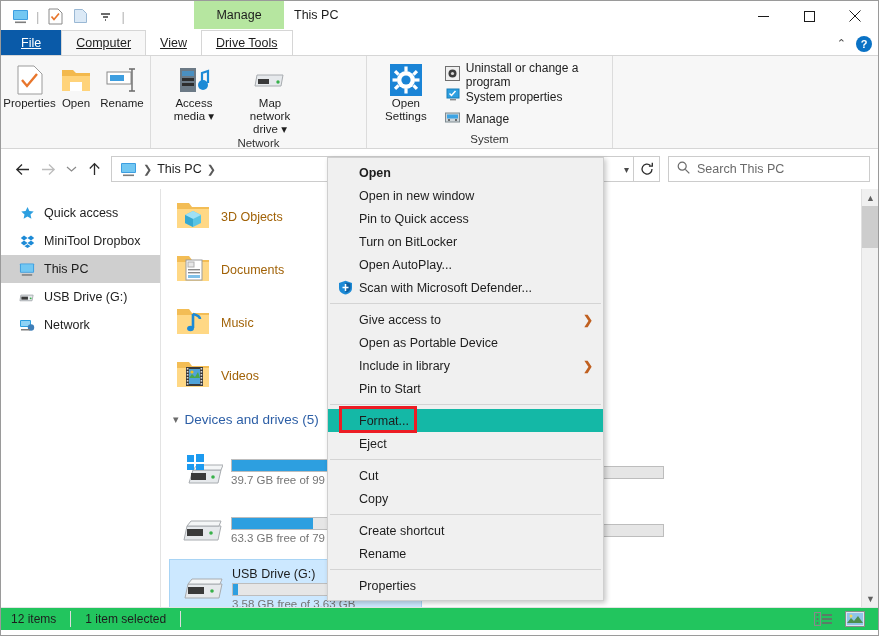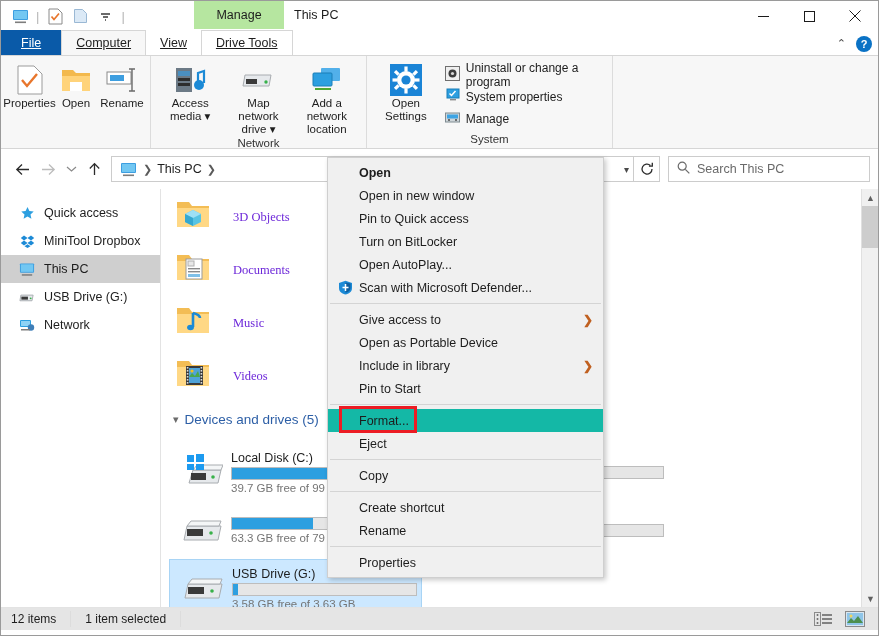--- a/index.html
+++ b/index.html
@@ -153,22 +153,22 @@
   }
   .grouphdr {
     display: flex; align-items: center; gap: 6px;
     font-size: 13.5px; color: #2d5fa6; padding-left: 12px; height: 24px;
   }
   .grouphdr .gchev { font-size: 11px; color: #6b6b6b; }
 
   .folders { position: relative; padding-top: 6px; }
   .fitem {
     position: absolute; width: 240px; height: 48px;
-    display: flex; align-items: center; gap: 22px; padding-left: 14px;
-    font-size: 12.5px; color: #6d28d9; cursor: default; font-family: Liberation Serif, serif;
+    display: flex; align-items: center; gap: 10px; padding-left: 14px;
+    font-size: 12.5px; color: #a16207; cursor: default;
   }
 
   .drives { position: relative; }
   .ditem {
     position: absolute; width: 250px; height: 58px;
     display: flex; align-items: center; gap: 8px; padding-left: 8px; cursor: default;
   }
   .ditem.selected { background: #cce8ff; border: 1px solid #a8d4f5; }
   .dtext { display: flex; flex-direction: column; gap: 2px; width: 185px; }
   .dname { font-size: 12.5px; color: #1d1d1d; }
@@ -213,21 +213,21 @@
   .msep { height: 1px; background: #d4d4d4; margin: 4px 2px; }
   .mi.highlighted { background: #14b8a6; }
   .redbox {
     position: absolute; left: 11px; top: -3px; width: 78px; height: 27px;
     border: 3px solid #ec1c24; pointer-events: none;
   }
 
   
   .statusbar {
     position: absolute; left: 0; top: 606px; width: 877px; height: 23px;
-    background: #e5e5e5; border-top: 1px solid #e3e3e3;
+    background: #22c55e; border-top: 1px solid #e3e3e3;
     display: flex; align-items: center; padding: 0 10px;
     font-size: 12px; color: #1d1d1d;
   }
   .st-item { padding-right: 14px; }
   .st-div { width: 1px; height: 16px; background: #dcdcdc; margin-right: 14px; }
   .viewbtns { margin-left: auto; display: flex; gap: 6px; align-items: center; }
   .vbtn { width: 26px; height: 22px; display: flex; align-items: center; justify-content: center; }
 </style>
 </head>
 <body>
@@ -361,30 +361,20 @@
         </div>
         <div class="rbtn" style="min-width:62px">
           <span class="ico">
             <svg width="34" height="26" viewBox="0 0 34 26">
                 <path d="M4 8h26l-2 11H2z" fill="#e6e9ec" stroke="#a8acb0"></path>
                 <rect x="5" y="12" width="11" height="5" fill="#3a3a3a"></rect>
                 <circle cx="25" cy="15" r="1.7" fill="#38b14a"></circle>
               </svg>
           </span>
           <span class="lbl">Map network drive ▾</span>
-        </div>
-        <div class="rbtn" style="min-width:66px">
-          <span class="ico">
-            <svg width="32" height="28" viewBox="0 0 32 28">
-                <rect x="10" y="2" width="19" height="13" rx="1" fill="#52b0ea"></rect>
-                <rect x="2" y="7" width="19" height="13" rx="1" fill="#2d9fe0" stroke="#1a7fb8"></rect>
-                <rect x="4" y="22" width="16" height="2" fill="#51a733"></rect>
-              </svg>
-          </span>
-          <span class="lbl">Add a network location</span>
         </div>
       </div>
       <div class="rgroup-label">Network</div>
     </div>
 
     <div class="rgroup" style="width:246px">
       <div class="rgroup-items">
         <div class="rbtn" style="min-width:54px">
           <span class="ico">
             <svg width="32" height="32" viewBox="0 0 32 32">
@@ -641,21 +631,20 @@
                 <circle cx="36" cy="25" r="1.8" fill="#38b14a"></circle>
                 <g fill="#1d9bf0">
                   <rect x="10" y="3" width="7" height="7"></rect>
                   <rect x="19" y="2" width="8" height="8"></rect>
                   <rect x="10" y="12" width="7" height="6"></rect>
                   <rect x="19" y="12" width="8" height="6"></rect>
                 </g>
               </svg>
           </span>
           <span class="dtext">
-            <span class="dname">Local Disk (C:)</span>
             <span class="dbar">
                 <i style="width:100%"></i>
               </span>
             <span class="dfree">39.7 GB free of 99</span>
           </span>
         </div>
 
         <div class="ditem" style="left:8px; top:306px;">
           <span>
             <svg width="46" height="36" viewBox="0 0 46 36">
@@ -781,20 +770,24 @@
       <span class="mi-lbl">Format...</span>
       <span class="redbox"></span>
     </div>
     <div class="mi">
       <span class="mi-ico"></span>
       <span class="mi-lbl">Eject</span>
     </div>
 
     <div class="msep"></div>
 
+    <div class="mi">
+      <span class="mi-ico"></span>
+      <span class="mi-lbl">Cut</span>
+    </div>
     <div class="mi">
       <span class="mi-ico"></span>
       <span class="mi-lbl">Copy</span>
     </div>
 
     <div class="msep"></div>
 
     <div class="mi">
       <span class="mi-ico"></span>
       <span class="mi-lbl">Create shortcut</span>

